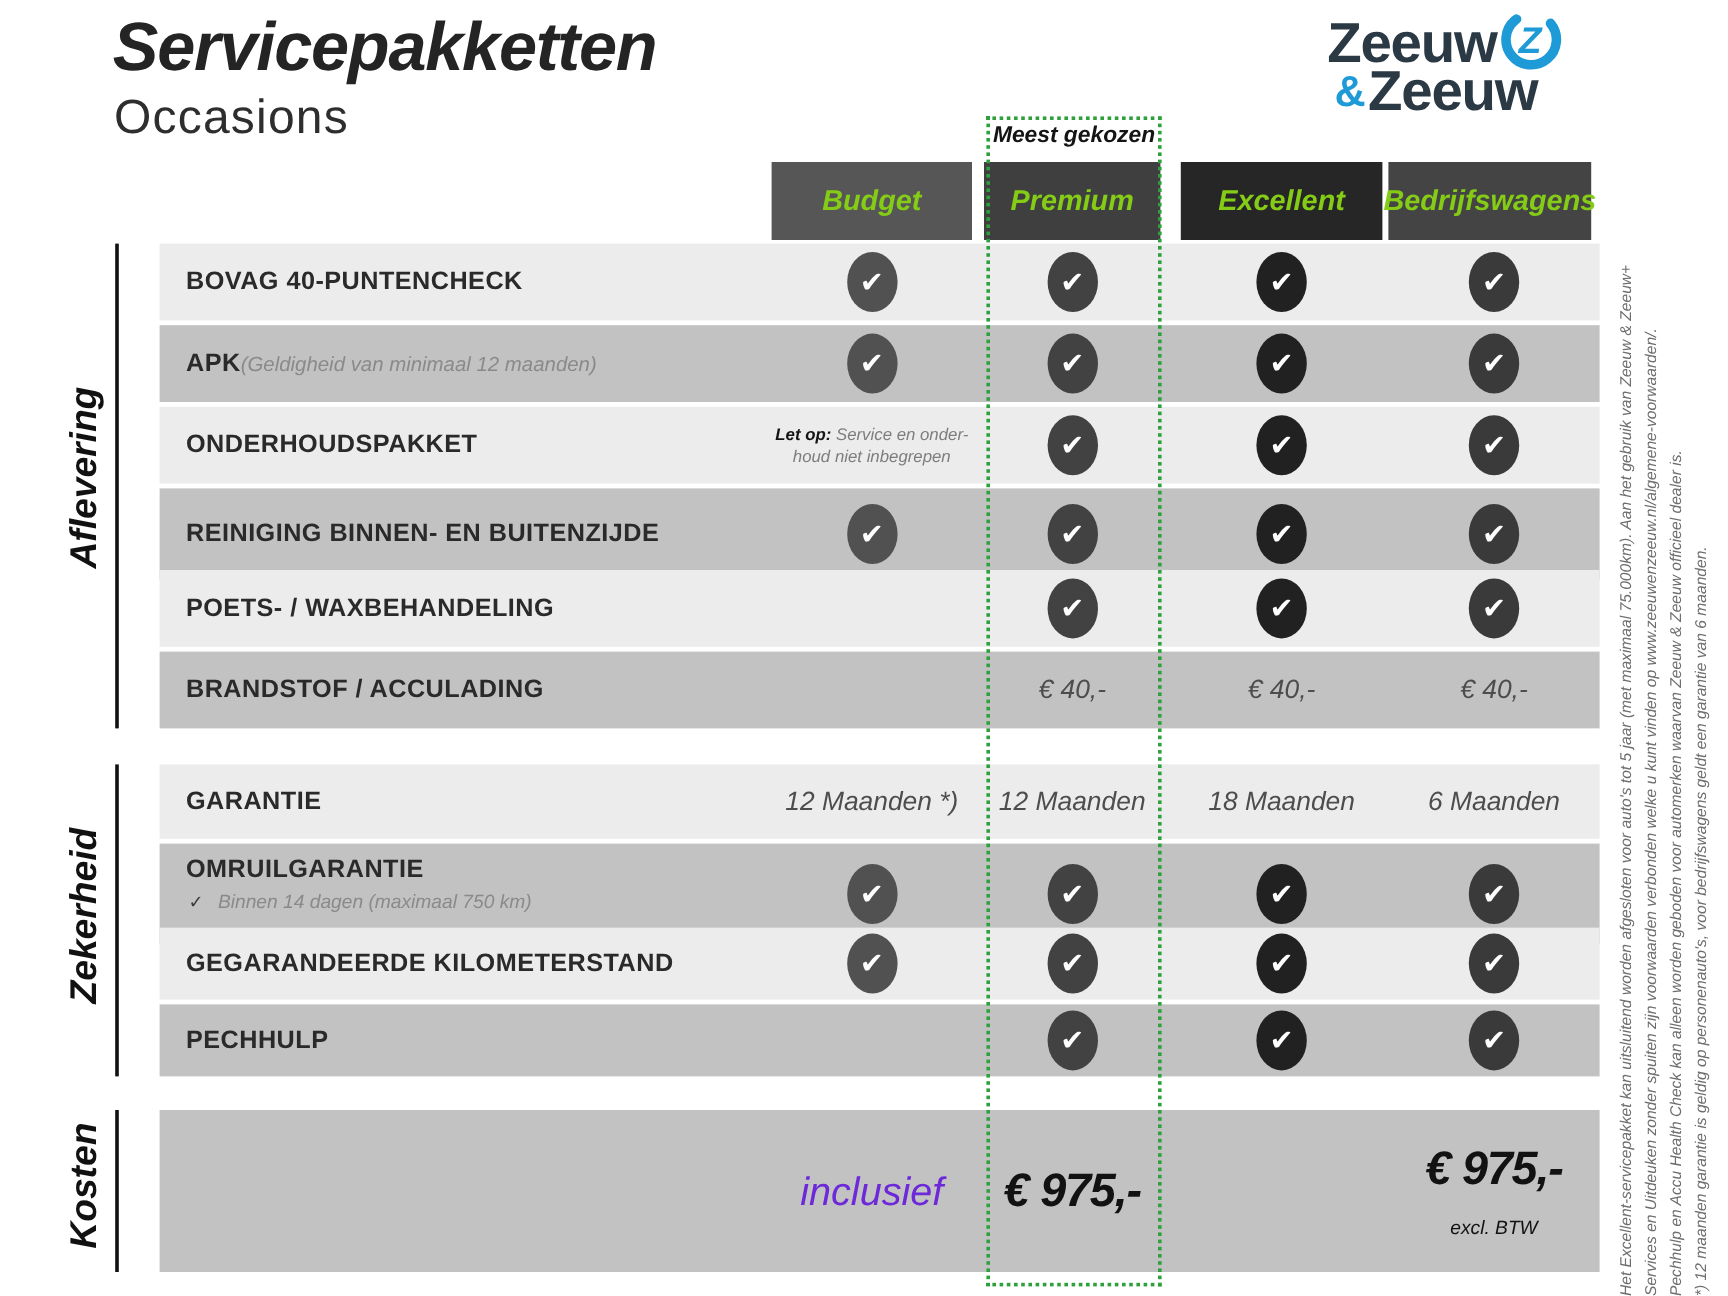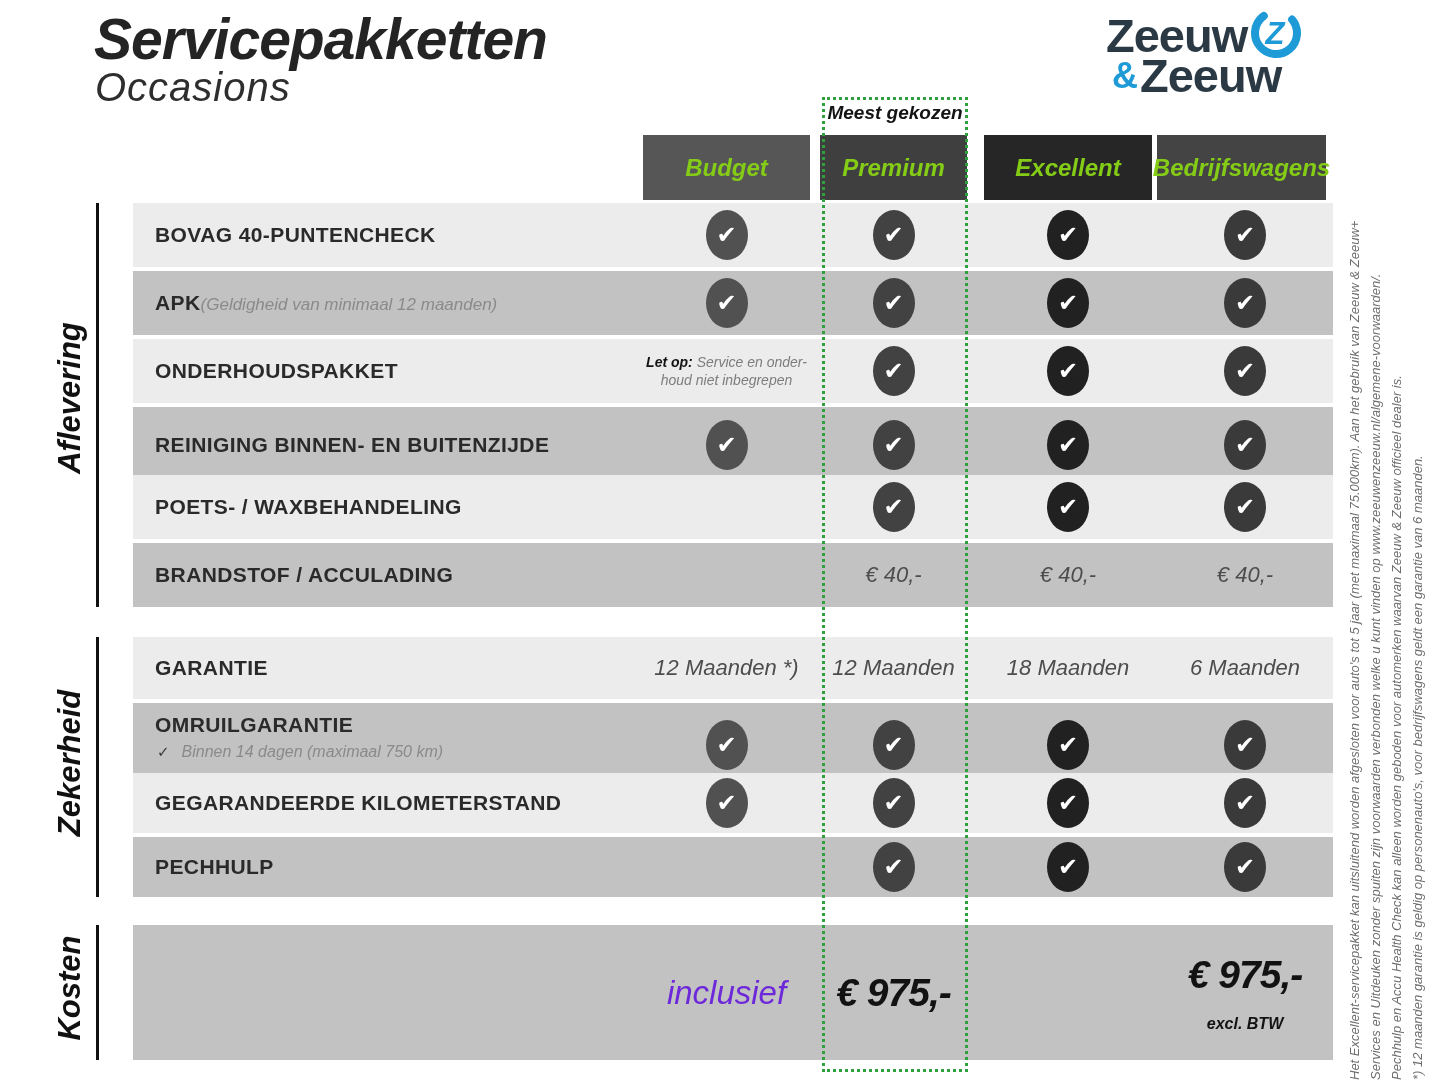--- a/index.html
+++ b/index.html
@@ -2,21 +2,21 @@
 <html><head>
 <meta charset="utf-8">
 <style>
   html,body{margin:0;padding:0}
   body{
     width:1440px;height:1080px;position:relative;overflow:hidden;
     background:#ffffff;font-family:"Liberation Sans",sans-serif;
   }
   
   .title{position:absolute;left:94px;top:6px;font-size:57px;font-weight:bold;font-style:italic;color:#242424;letter-spacing:-1px}
-  .subtitle{position:absolute;left:95px;top:65px;font-size:40px;font-style:italic;color:#2e2e2e;letter-spacing:1px}
+  .subtitle{position:absolute;left:95px;top:76px;font-size:40px;color:#2e2e2e;letter-spacing:1px}
   
   .logo{position:absolute;left:1106px;top:10px;text-align:left;line-height:1}
   .logo-row1,.logo-row2{display:flex;align-items:center}
   .logo-word{font-size:47px;font-weight:bold;color:#2b3945;letter-spacing:-1px}
   .logo-z{margin-left:2px;margin-top:-4px}
   .logo-row2{margin-top:-8px;margin-left:6px}
   .logo-amp{font-size:36px;font-weight:bold;color:#1e9bd7;margin-right:2px}
   
   .colhead{position:absolute;top:135px;height:65px;display:flex;align-items:center;justify-content:center;
     color:#84cc16;font-weight:bold;font-style:italic;font-size:24px}
@@ -42,21 +42,21 @@
   
   .chk{width:42px;height:50px;border-radius:50%;display:flex;align-items:center;justify-content:center}
   .chk::after{content:"✔";font-family:"DejaVu Sans",sans-serif;color:#fff;font-size:24px;line-height:1}
   .b0{background:#515151}.b1{background:#424242}.b2{background:#212121}.b3{background:#3a3a3a}
   .txtcell{font-style:italic;color:#4d4d4d;font-size:22px;white-space:nowrap}
   .note{font-style:italic;font-size:14px;color:#7d7d7d;text-align:center;line-height:1.3}
   .note-b{color:#141414;font-weight:bold}
   
   .incl{font-size:33px;font-weight:normal;font-style:italic;color:#6d28d9}
   .price{font-size:39px;font-weight:bold;font-style:italic;color:#121212;letter-spacing:-1px;white-space:nowrap}
-  .btw{font-size:16px;font-weight:bold;font-style:italic;color:#121212;margin-top:18px}
+  .btw{font-size:16px;font-weight:normal;font-style:italic;color:#121212;margin-top:18px}
   
   .secline{position:absolute;left:96px;width:3px;background:#111}
   .seclabel{position:absolute;font-size:31px;font-weight:bold;font-style:italic;color:#111;
     transform:rotate(-90deg);text-align:center;white-space:nowrap}
   
   .premium-outline{position:absolute;left:822px;top:97px;width:146px;height:975px;
     border:3px dotted #2fa03c;box-sizing:border-box;pointer-events:none}
   .badge{position:absolute;left:822px;width:146px;top:102px;text-align:center;
     font-weight:bold;font-style:italic;font-size:19px;color:#141414}
   

